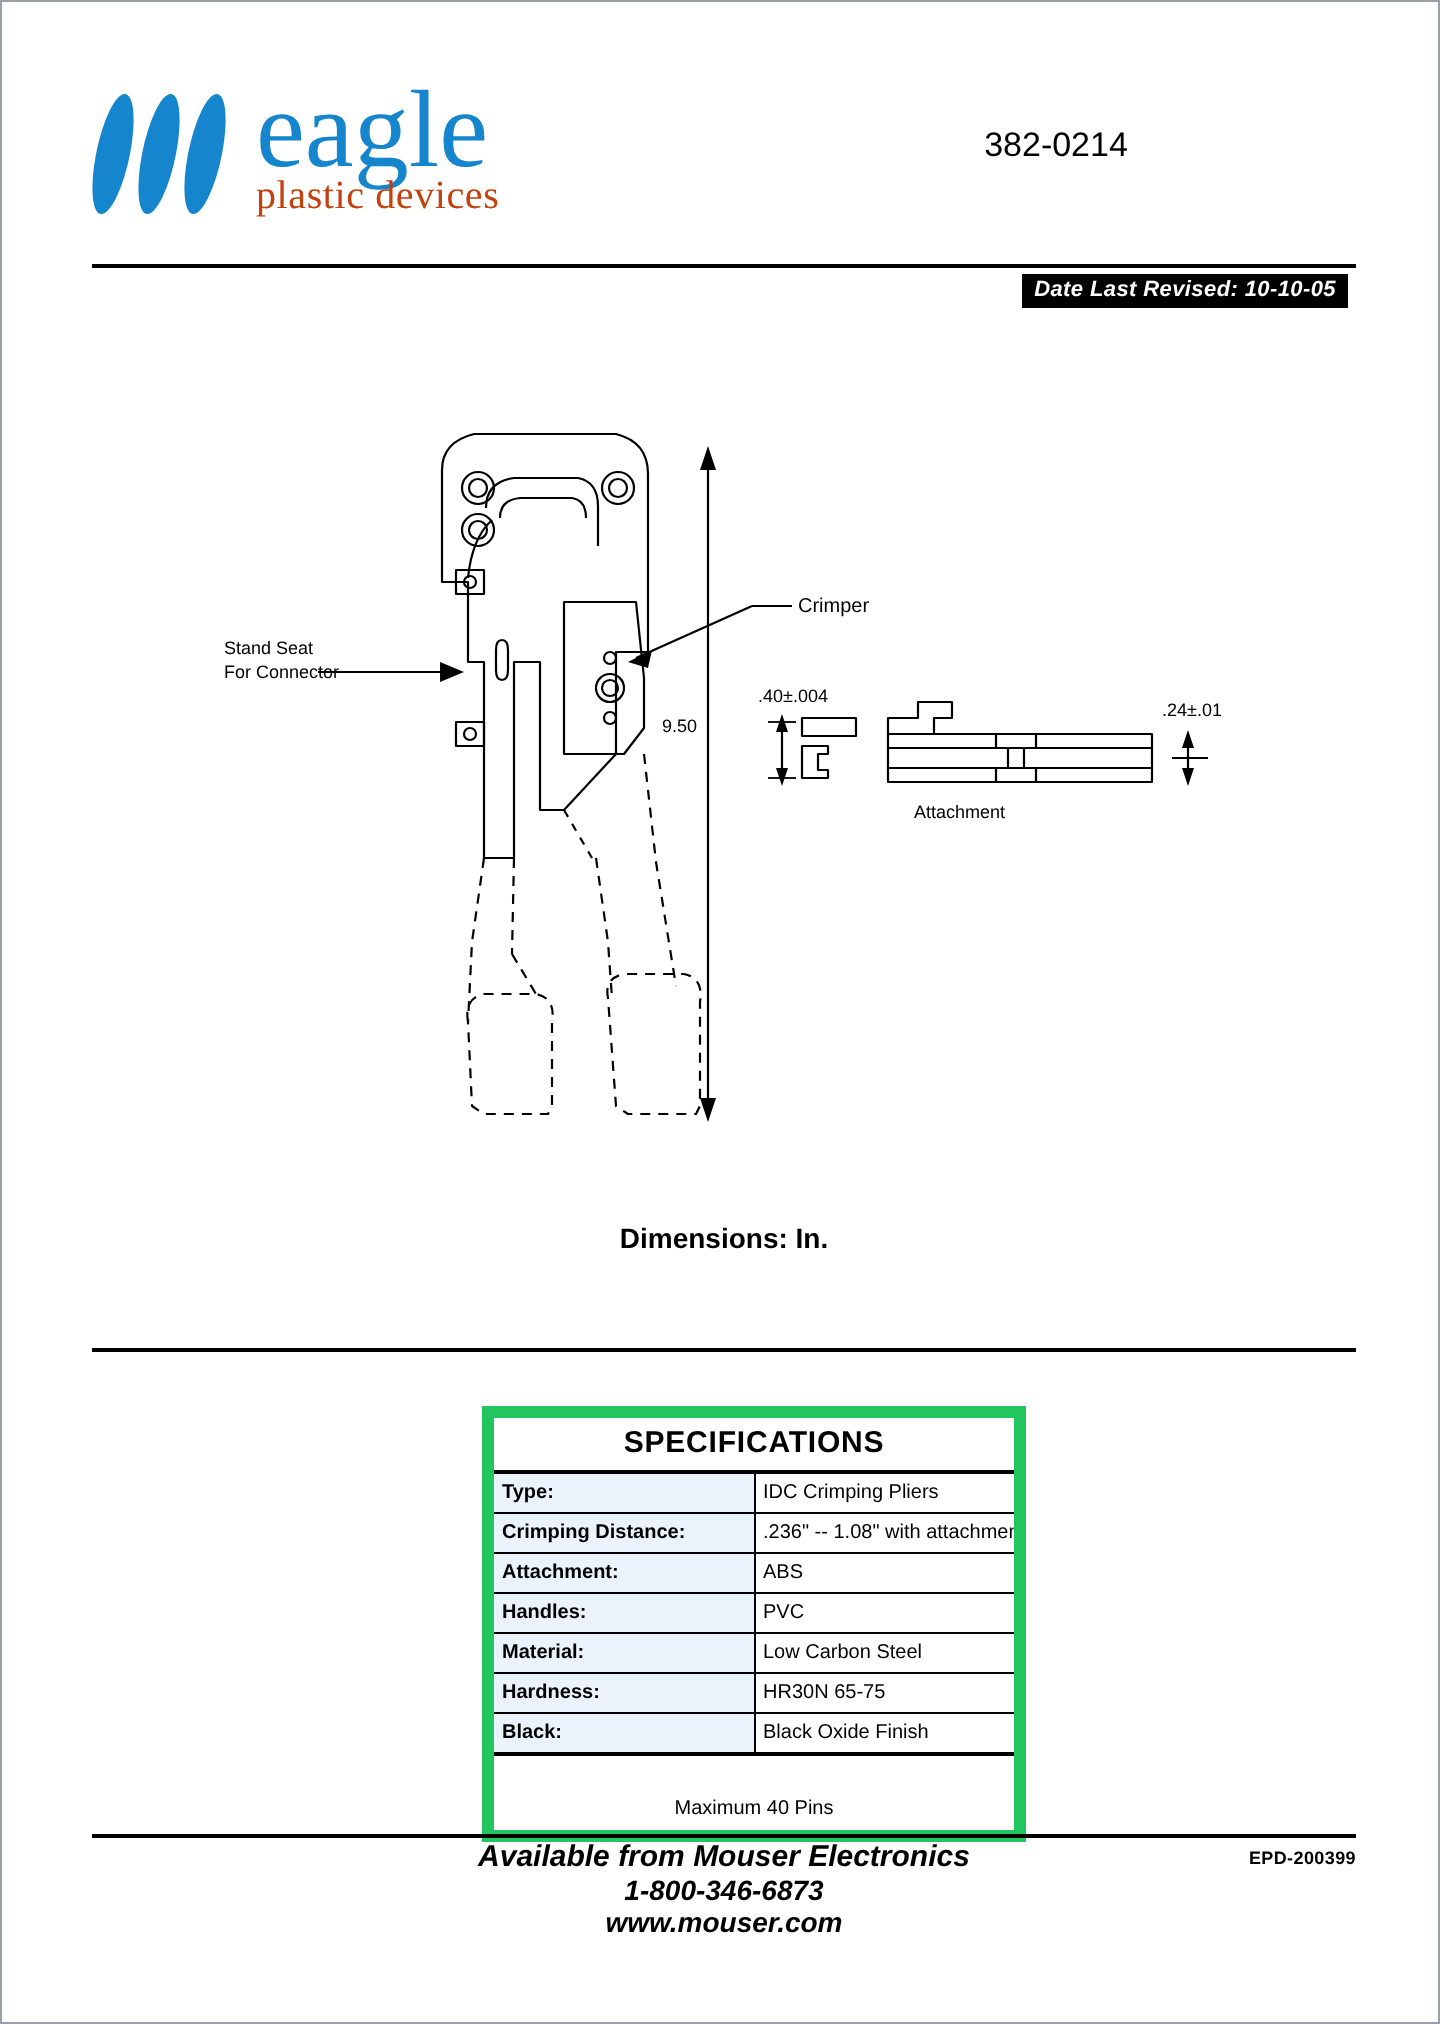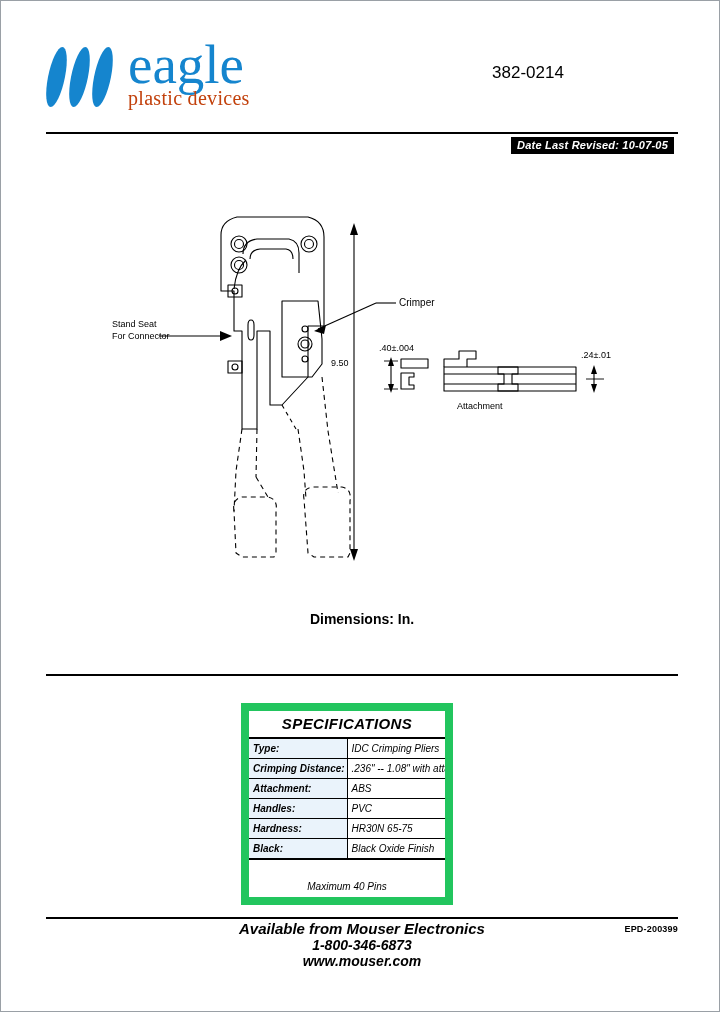--- a/index.html
+++ b/index.html
@@ -127,24 +127,23 @@
   }
 
   
   .spec-wrap {
     position: absolute;
     left: 240px; top: 702px;
     width: 236px;
   }
   table.spec {
     border-collapse: collapse;
-    width: 212px;
-    border: 8px solid #22c55e;
+    width: 272px;
+    border: 6px solid #22c55e;
     table-layout: fixed;
-    font-style: italic;
   }
   table.spec th.spec-header {
     border-bottom: 2px solid #000;
     font-size: 15px;
     font-weight: bold;
     text-align: center;
     padding: 4px 0 5px 0;
     letter-spacing: 0.4px;
     background: #fff;
   }
@@ -233,21 +232,21 @@
         <div class="logo-sub">plastic devices</div>
       </div>
     </div>
 
     <div class="title-block">
       <div class="doc-number">382-0214</div>
     </div>
   </div>
 
   <div class="hr-top"></div>
-  <div class="revised-banner">Date Last Revised:  10-07-05</div>
+  <div class="revised-banner">Date Last Revised:  10-10-05</div>
 
   <div class="drawing">
     <svg width="632" height="430" viewBox="0 0 632 430">
       <g fill="none" stroke="#000" stroke-width="1.1" stroke-linejoin="round">
 
         <path d="M175,72 L175,54 Q175,40 191,36 L262,36 Q278,40 278,56 L278,145
                  L262,145 L262,196 L236,224 L224,224 L224,150 L211,150 L211,248
                  L196,248 L196,150 L188,150 L188,110 L175,110 Z"></path>
 
         <path d="M197,73 Q197,60 211,58 L243,58 Q253,60 253,72 L253,92"></path>
@@ -356,20 +355,24 @@
         </tr>
         <tr>
           <td class="lbl">Attachment:</td>
           <td class="val">ABS</td>
         </tr>
         <tr>
           <td class="lbl">Handles:</td>
           <td class="val">PVC</td>
         </tr>
         <tr>
+          <td class="lbl">Material:</td>
+          <td class="val">Low Carbon Steel</td>
+        </tr>
+        <tr>
           <td class="lbl">Hardness:</td>
           <td class="val">HR30N 65-75</td>
         </tr>
         <tr>
           <td class="lbl">Black:</td>
           <td class="val">Black Oxide Finish</td>
         </tr>
         <tr>
           <td class="note" colspan="2">Maximum 40 Pins</td>
         </tr>

